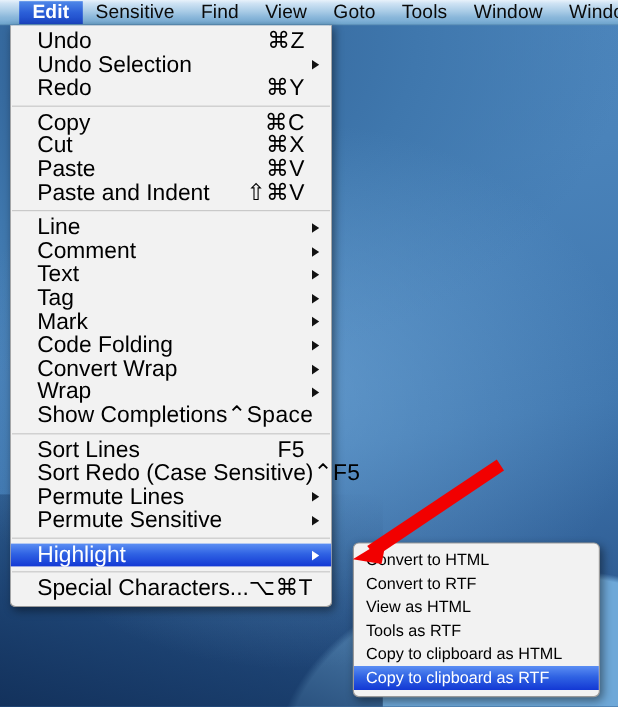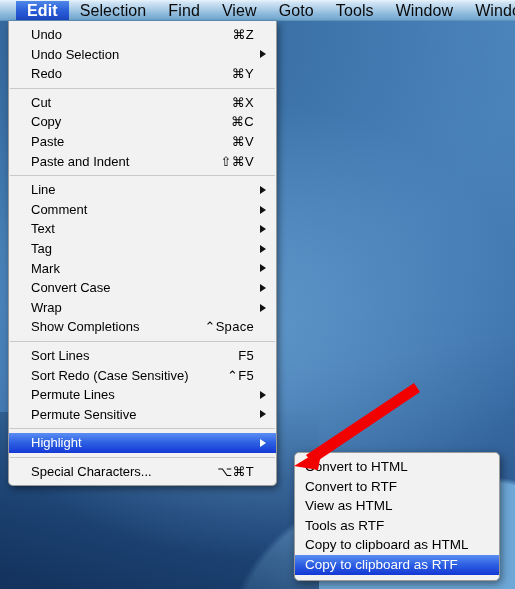--- a/index.html
+++ b/index.html
@@ -47,21 +47,21 @@
 
   
   #menu{
     position:absolute; left:8px; top:21px; width:269px;
     background:#f2f2f2;
     border:1px solid #9a9a9a;
     border-top:none;
     border-bottom-left-radius:5px; border-bottom-right-radius:5px;
     box-shadow:2px 3px 7px rgba(0,0,0,.42);
     padding:4px 0 4px 0;
-    font-size:13px; color:#000;
+    font-size:19px; color:#000;
   }
   .row{
     position:relative; height:19.6px; line-height:19.6px;
     padding:0 10px 0 22px;
     white-space:nowrap;
     display:flex; align-items:center;
   }
   .row .lbl{ flex:0 0 auto; }
   .row .spacer{ flex:1 1 auto; }
   .row .key{
@@ -98,21 +98,21 @@
 </style>
 </head>
 <body>
 
 <div id="desktop">
   <div id="desktop-dark"></div>
 </div>
 
 <div id="menubar">
     <div class="mb-item first active">Edit</div>
-    <div class="mb-item">Selection</div>
+    <div class="mb-item">Sensitive</div>
     <div class="mb-item">Find</div>
     <div class="mb-item">View</div>
     <div class="mb-item">Goto</div>
     <div class="mb-item">Tools</div>
     <div class="mb-item">Window</div>
     <div class="mb-item">Window</div>
     <div class="mb-item">Help</div>
   </div>
 
 <div id="menu">
@@ -126,30 +126,30 @@
       <span class="spacer"></span>
       <span class="arrow"></span>
     </div>
     <div class="row">
       <span class="lbl">Redo</span>
       <span class="spacer"></span>
       <span class="key">⌘Y</span>
     </div>
     <div class="sep"></div>
     <div class="row">
+      <span class="lbl">Copy</span>
+      <span class="spacer"></span>
+      <span class="key">⌘C</span>
+    </div>
+    <div class="row">
       <span class="lbl">Cut</span>
       <span class="spacer"></span>
       <span class="key">⌘X</span>
     </div>
     <div class="row">
-      <span class="lbl">Copy</span>
-      <span class="spacer"></span>
-      <span class="key">⌘C</span>
-    </div>
-    <div class="row">
       <span class="lbl">Paste</span>
       <span class="spacer"></span>
       <span class="key">⌘V</span>
     </div>
     <div class="row">
       <span class="lbl">Paste and Indent</span>
       <span class="spacer"></span>
       <span class="key">⇧⌘V</span>
     </div>
     <div class="sep"></div>
@@ -172,21 +172,26 @@
       <span class="lbl">Tag</span>
       <span class="spacer"></span>
       <span class="arrow"></span>
     </div>
     <div class="row">
       <span class="lbl">Mark</span>
       <span class="spacer"></span>
       <span class="arrow"></span>
     </div>
     <div class="row">
-      <span class="lbl">Convert Case</span>
+      <span class="lbl">Code Folding</span>
+      <span class="spacer"></span>
+      <span class="arrow"></span>
+    </div>
+    <div class="row">
+      <span class="lbl">Convert Wrap</span>
       <span class="spacer"></span>
       <span class="arrow"></span>
     </div>
     <div class="row">
       <span class="lbl">Wrap</span>
       <span class="spacer"></span>
       <span class="arrow"></span>
     </div>
     <div class="row">
       <span class="lbl">Show Completions</span>

